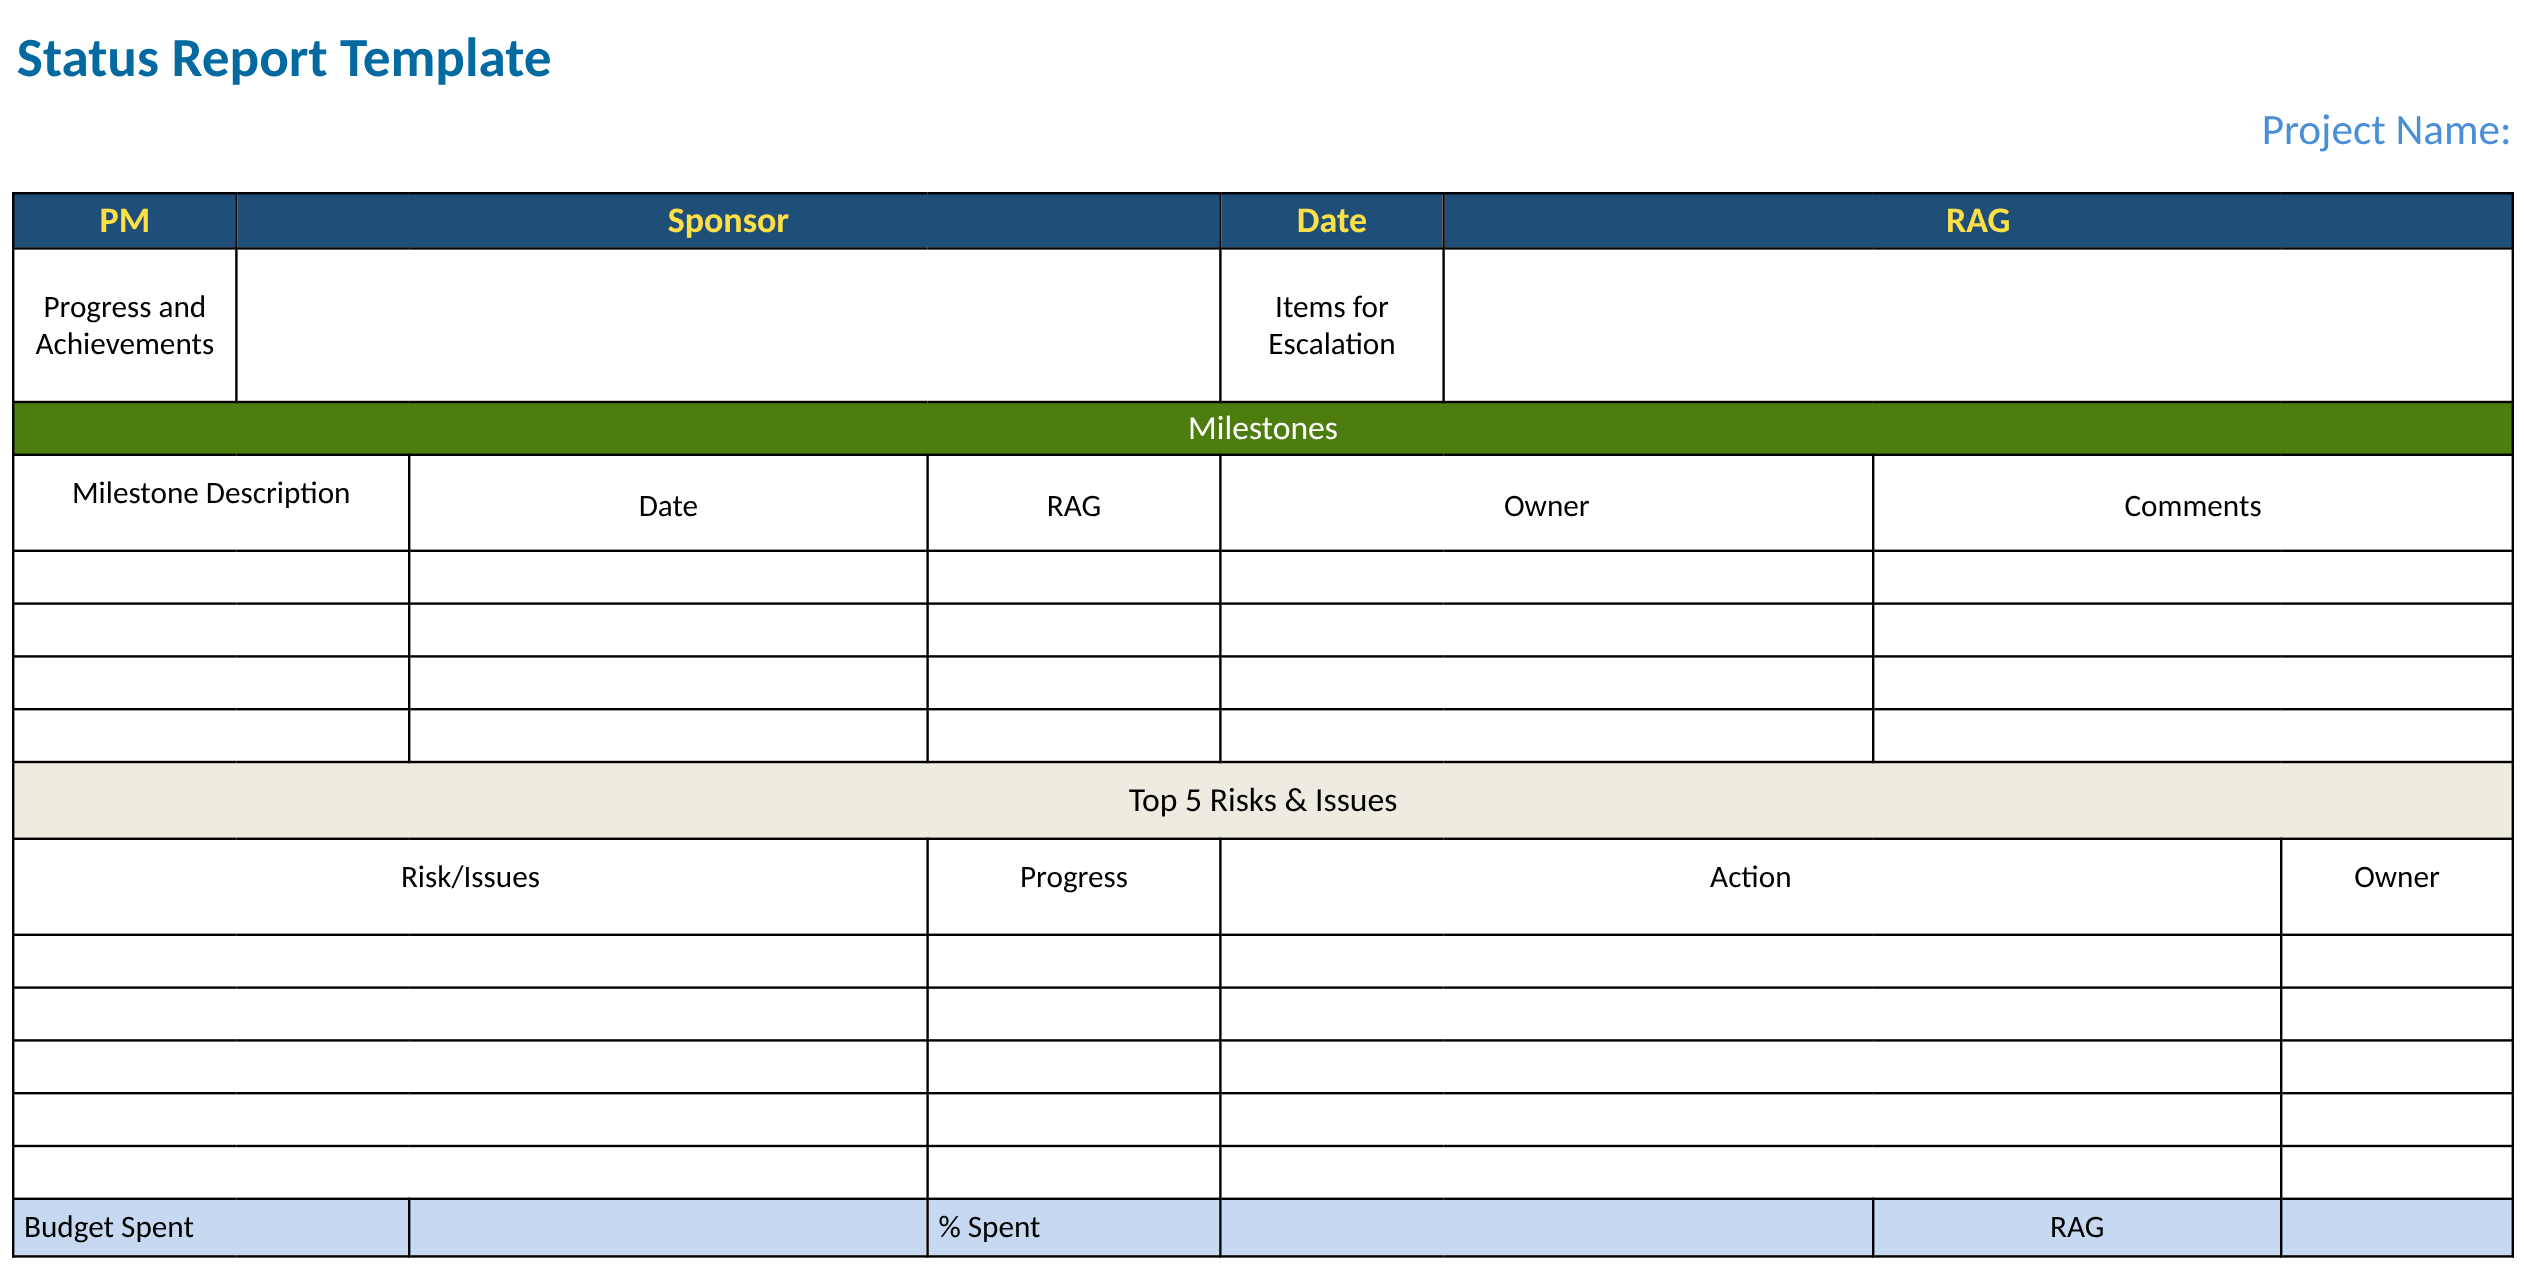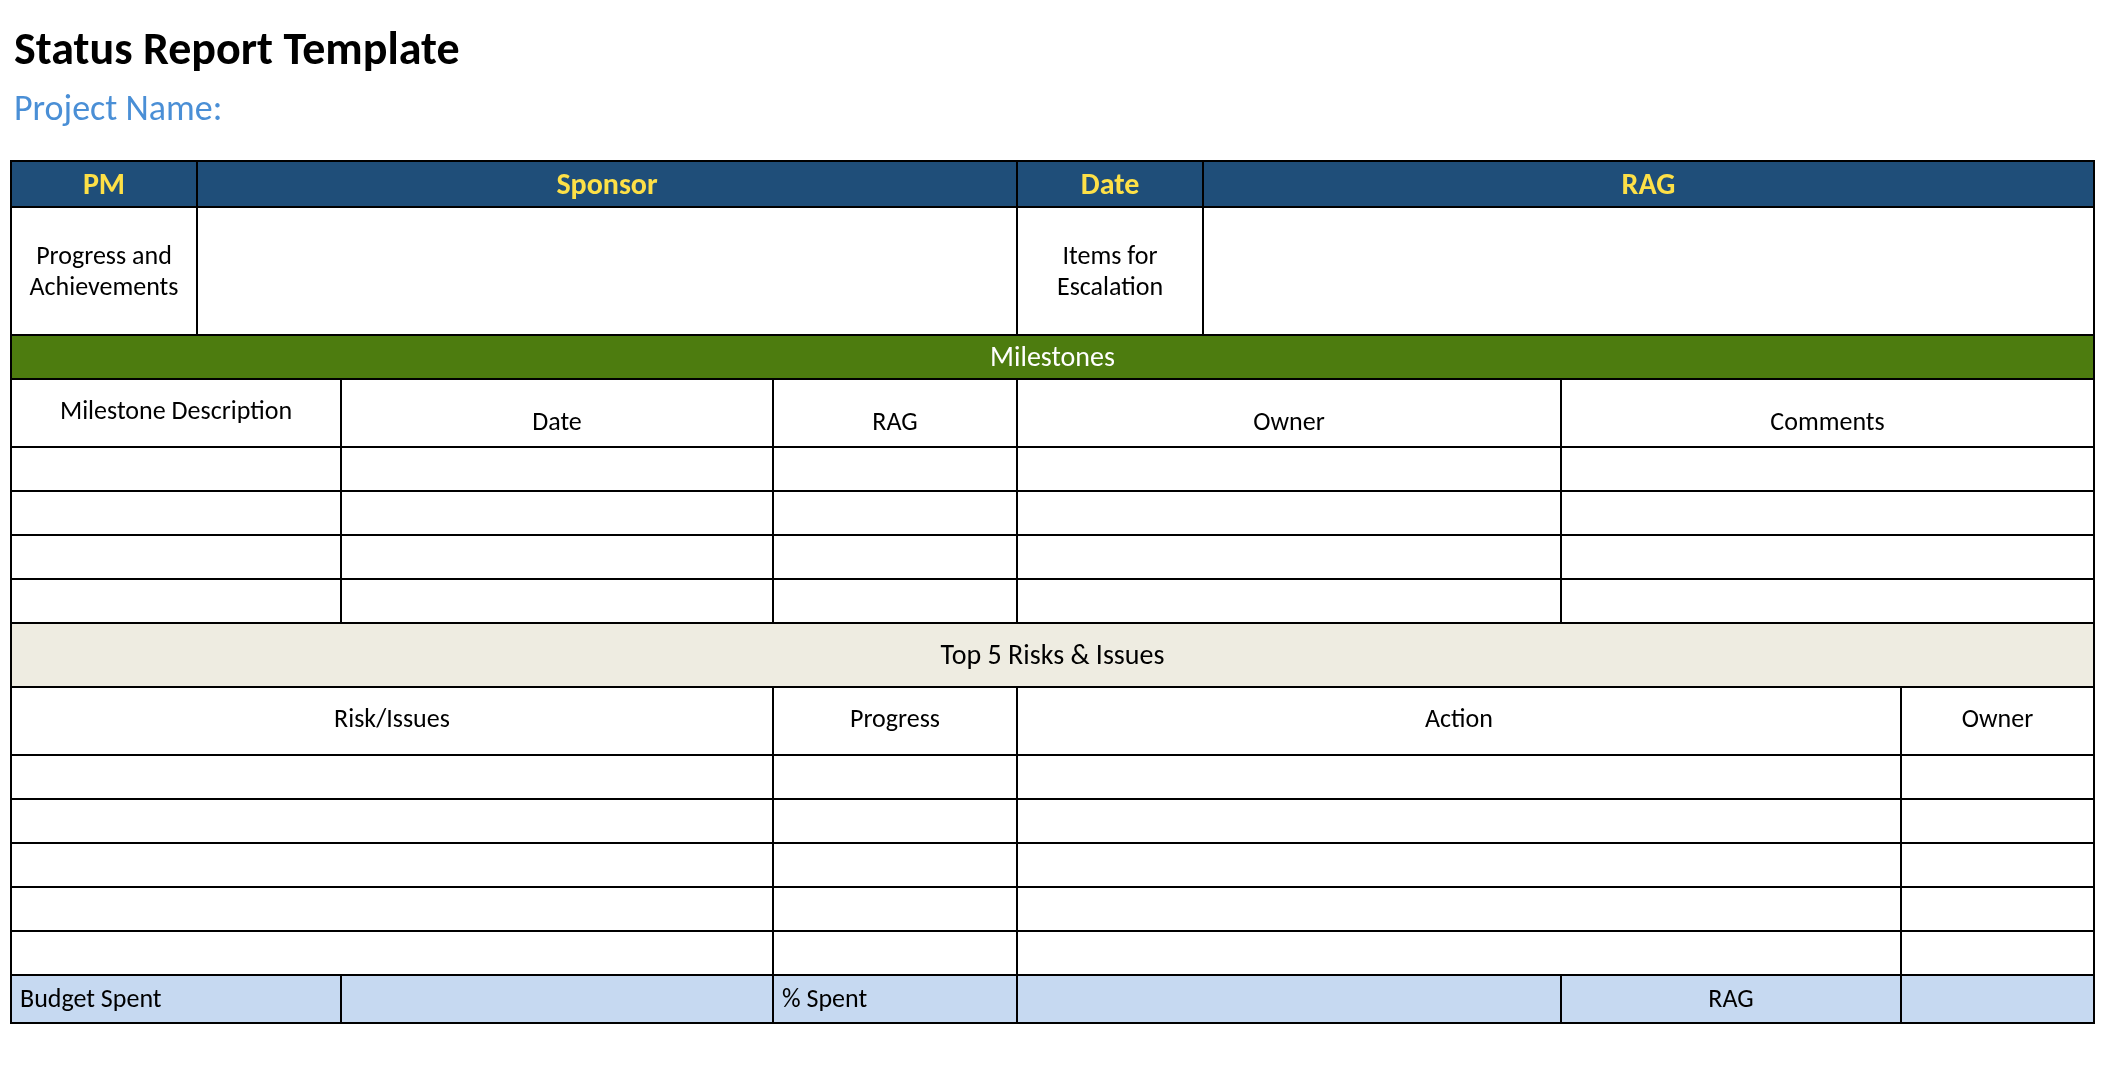--- a/index.html
+++ b/index.html
@@ -6,28 +6,29 @@
   body{
     font-family:"Calibri","Segoe UI",Arial,sans-serif;
     color:#000;
     padding:10px 10px 30px 10px;
     width:2103px;
     box-sizing:border-box;
   }
   .title{
     font-size:46px;
     font-weight:700;
-    color:#000000;
+    color:#0369a1;
     margin:10px 0 10px 4px;
   }
   .subtitle{
     font-size:36px;
     font-weight:400;
     color:#4a8fd6;
     margin:0 0 30px 4px;
+    text-align:right;
   }
   table.report{
     border-collapse:collapse;
     width:2083px;
     table-layout:fixed;
   }
   table.report col.c1{width:186px;}
   table.report col.c2{width:144px;}
   table.report col.c3{width:432px;}
   table.report col.c4{width:244px;}
@@ -68,21 +69,21 @@
     text-align:center;
     font-size:28px;
     height:54px;
     margin-left:27px;
   }
   td.sub-lbl{
     text-align:center;
     font-size:26px;
     height:54px;
     vertical-align:bottom;
-    padding-bottom:8px;
+    padding-bottom:20px;
   }
   td.sub-lbl.top-align{vertical-align:middle;}
   td.data{height:34px;}
   td.data-tall{height:38px;}
   td.lightblue{background:#c6d9f1;}
   td.lightblue-left{background:#c6d9f1;text-align:left;padding-left:8px;margin-top:28px;}
   td.lightblue-ctr{background:#c6d9f1;text-align:center;}
   .ri-left{text-align:left;padding-left:8px;}
   tr.prog td{height:118px;vertical-align:middle;}
 </style>

